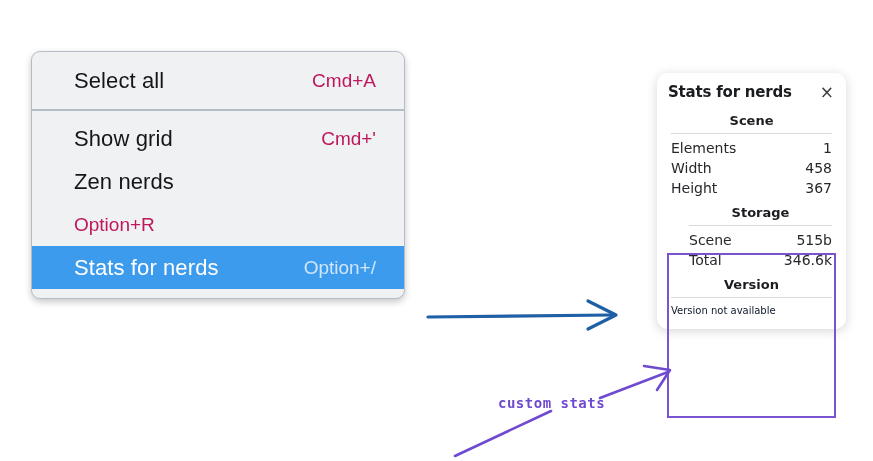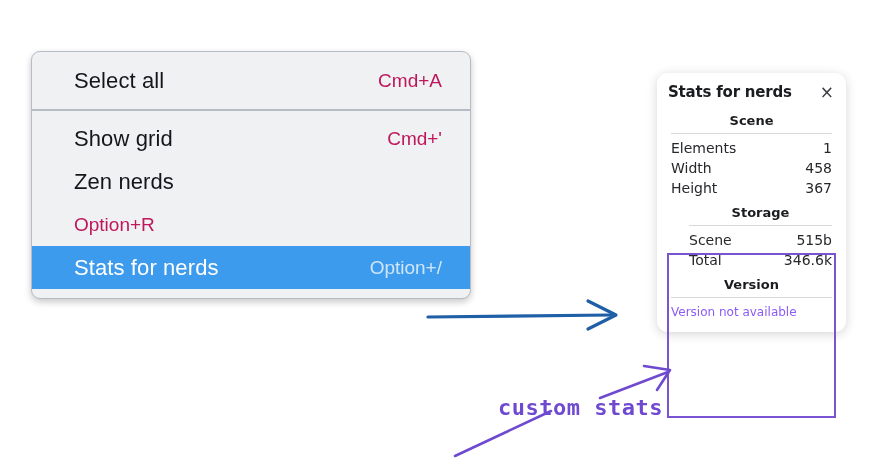--- a/index.html
+++ b/index.html
@@ -14,21 +14,21 @@
     overflow: hidden;
     font-family: "Liberation Sans", sans-serif;
     -webkit-font-smoothing: antialiased;
   }
 
   
   #context-menu {
     position: absolute;
     left: 31px;
     top: 51px;
-    width: 440px;
+    width: 374px;
     background: #f0f1f3;
     border: 1px solid #b6bcc6;
     border-radius: 9px;
     box-shadow: 0 3px 7px rgba(0,0,0,0.22);
     box-sizing: border-box;
     overflow: hidden;
     padding-top: 7px;
     padding-bottom: 9px;
   }
   .menu-group { }
@@ -111,22 +111,22 @@
     display: flex;
     align-items: baseline;
     justify-content: space-between;
     font-size: 14px;
     color: #27282b;
     padding: 2px 3px 2px 3px;
   }
   .stat-row .k { }
   .stat-row .v { }
   .stat-note {
-    font-size: 12px;
-    color: #8b5cf6;
+    font-size: 10px;
+    color: #0f172a;
     padding: 3px 3px 1px 3px;
   }
   
   #annot-rect {
     position: absolute;
     left: 667px;
     top: 253px;
     width: 169px;
     height: 165px;
     border: 2px solid #7a54d0;
@@ -139,21 +139,21 @@
     position: absolute;
     left: 0; top: 0;
     width: 873px; height: 461px;
     pointer-events: none;
   }
   #annot-text {
     position: absolute;
     left: 498px;
     top: 395px;
     font-family: "DejaVu Sans Mono", monospace;
-    font-size: 22px;
+    font-size: 14px;
     font-weight: bold;
     color: #6f4ad0;
     letter-spacing: 0.5px;
     white-space: nowrap;
   }
 </style>
 </head>
 <body>
 
 <div id="context-menu">

